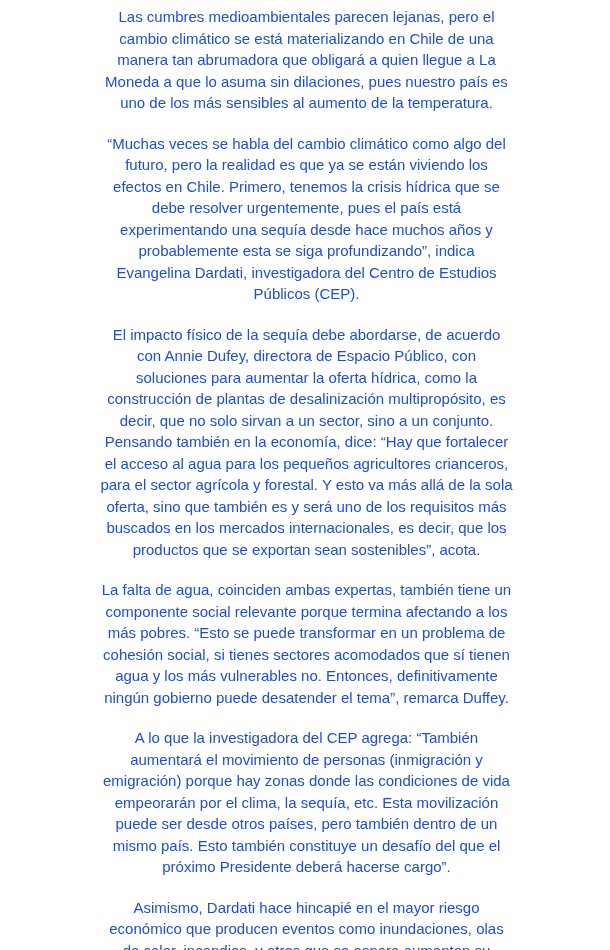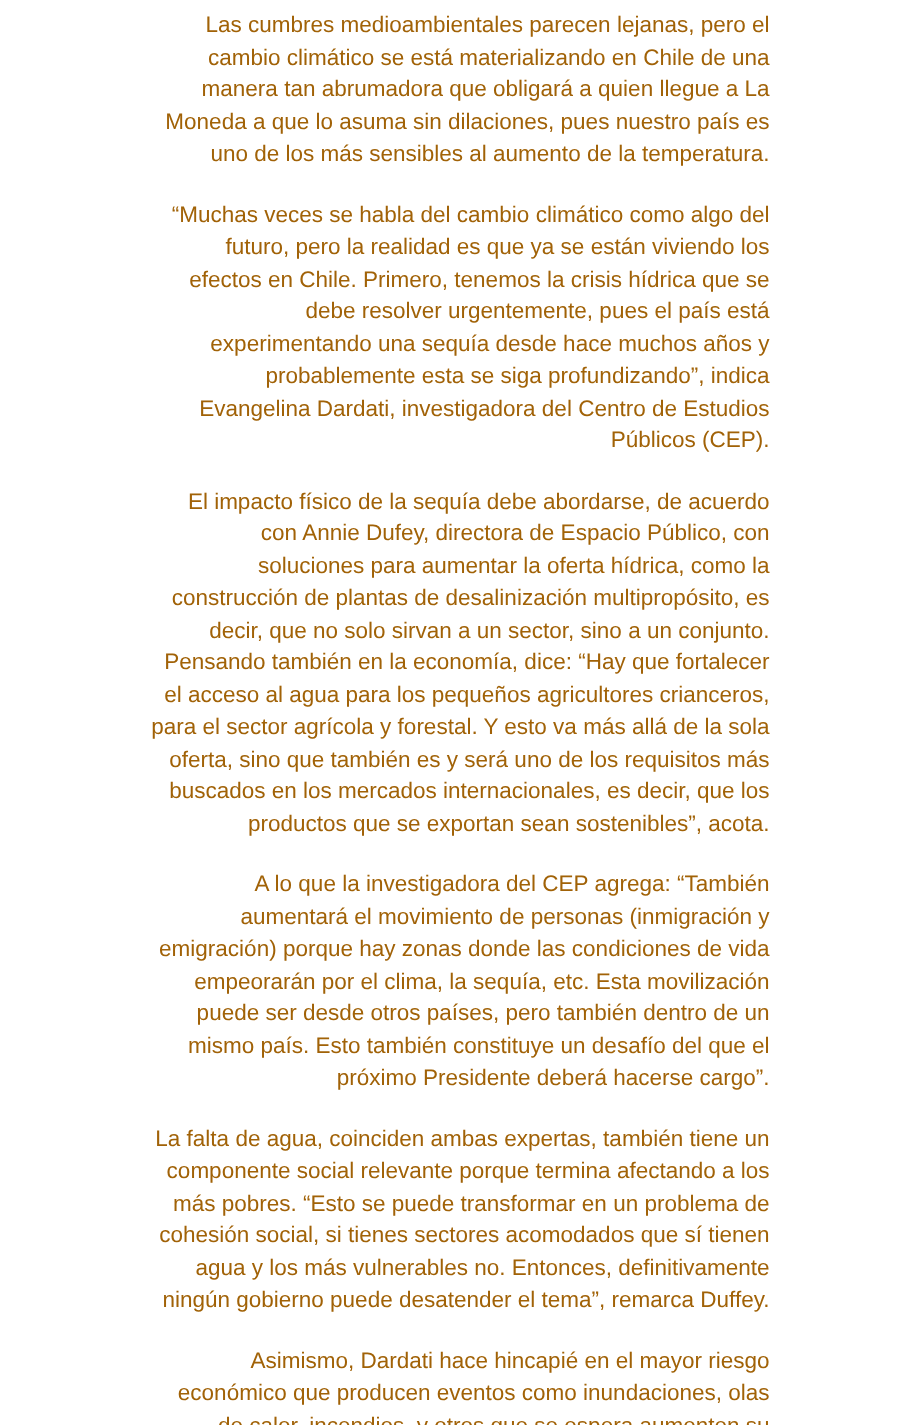--- a/index.html
+++ b/index.html
@@ -16,28 +16,28 @@
   .article {
     box-sizing: border-box;
     width: 610px;
     padding: 6px 97px 0 100px;
   }
   .article p {
     margin: 0 0 19px 0;
     font-size: 15px;
     line-height: 21.5px;
     font-weight: 400;
-    color: #a16207;
+    color: #1d4ed8;
     letter-spacing: 0;
-    text-align: right;
+    text-align: center;
   }
 </style>
 </head>
 <body>
 
 <main class="article">
   <p>Las cumbres medioambientales parecen lejanas, pero el cambio climático se está materializando en Chile de una manera tan abrumadora que obligará a quien llegue a La Moneda a que lo asuma sin dilaciones, pues nuestro país es uno de los más sensibles al aumento de la temperatura.</p>
   <p>“Muchas veces se habla del cambio climático como algo del futuro, pero la realidad es que ya se están viviendo los efectos en Chile. Primero, tenemos la crisis hídrica que se debe resolver urgentemente, pues el país está experimentando una sequía desde hace muchos años y probablemente esta se siga profundizando”, indica Evangelina Dardati, investigadora del Centro de Estudios Públicos (CEP).</p>
   <p>El impacto físico de la sequía debe abordarse, de acuerdo con Annie Dufey, directora de Espacio Público, con soluciones para aumentar la oferta hídrica, como la construcción de plantas de desalinización multipropósito, es decir, que no solo sirvan a un sector, sino a un conjunto. Pensando también en la economía, dice: “Hay que fortalecer el acceso al agua para los pequeños agricultores crianceros, para el sector agrícola y forestal. Y esto va más allá de la sola oferta, sino que también es y será uno de los requisitos más buscados en los mercados internacionales, es decir, que los productos que se exportan sean sostenibles”, acota.</p>
+  <p>La falta de agua, coinciden ambas expertas, también tiene un componente social relevante porque termina afectando a los más pobres. “Esto se puede transformar en un problema de cohesión social, si tienes sectores acomodados que sí tienen agua y los más vulnerables no. Entonces, definitivamente ningún gobierno puede desatender el tema”, remarca Duffey.</p>
   <p>A lo que la investigadora del CEP agrega: “También aumentará el movimiento de personas (inmigración y emigración) porque hay zonas donde las condiciones de vida empeorarán por el clima, la sequía, etc. Esta movilización puede ser desde otros países, pero también dentro de un mismo país. Esto también constituye un desafío del que el próximo Presidente deberá hacerse cargo”.</p>
-  <p>La falta de agua, coinciden ambas expertas, también tiene un componente social relevante porque termina afectando a los más pobres. “Esto se puede transformar en un problema de cohesión social, si tienes sectores acomodados que sí tienen agua y los más vulnerables no. Entonces, definitivamente ningún gobierno puede desatender el tema”, remarca Duffey.</p>
   <p>Asimismo, Dardati hace hincapié en el mayor riesgo económico que producen eventos como inundaciones, olas de calor, incendios, y otros que se espera aumenten su frecuencia con el aumento de la temperatura global. “Esto genera pérdidas humanas, ambientales y económicas importantes y debe abordarse desde la política pública. Por ejemplo, con la creación de fondos para poder ayudar a los afectados”, precisa.</p>
 </main>
 
 </body></html>

